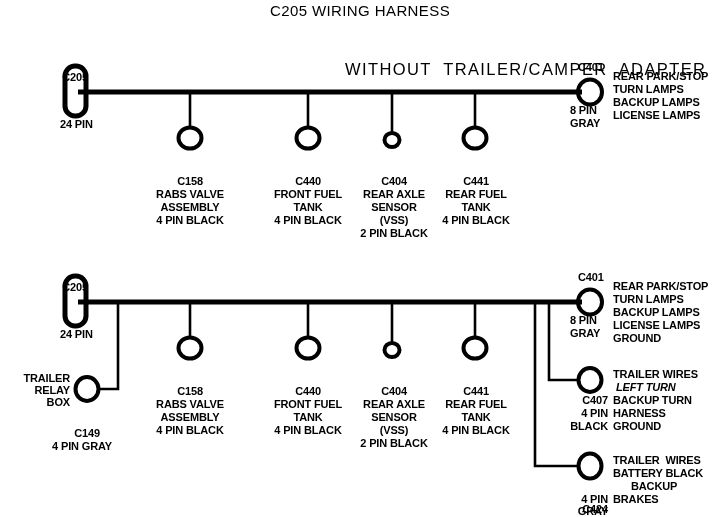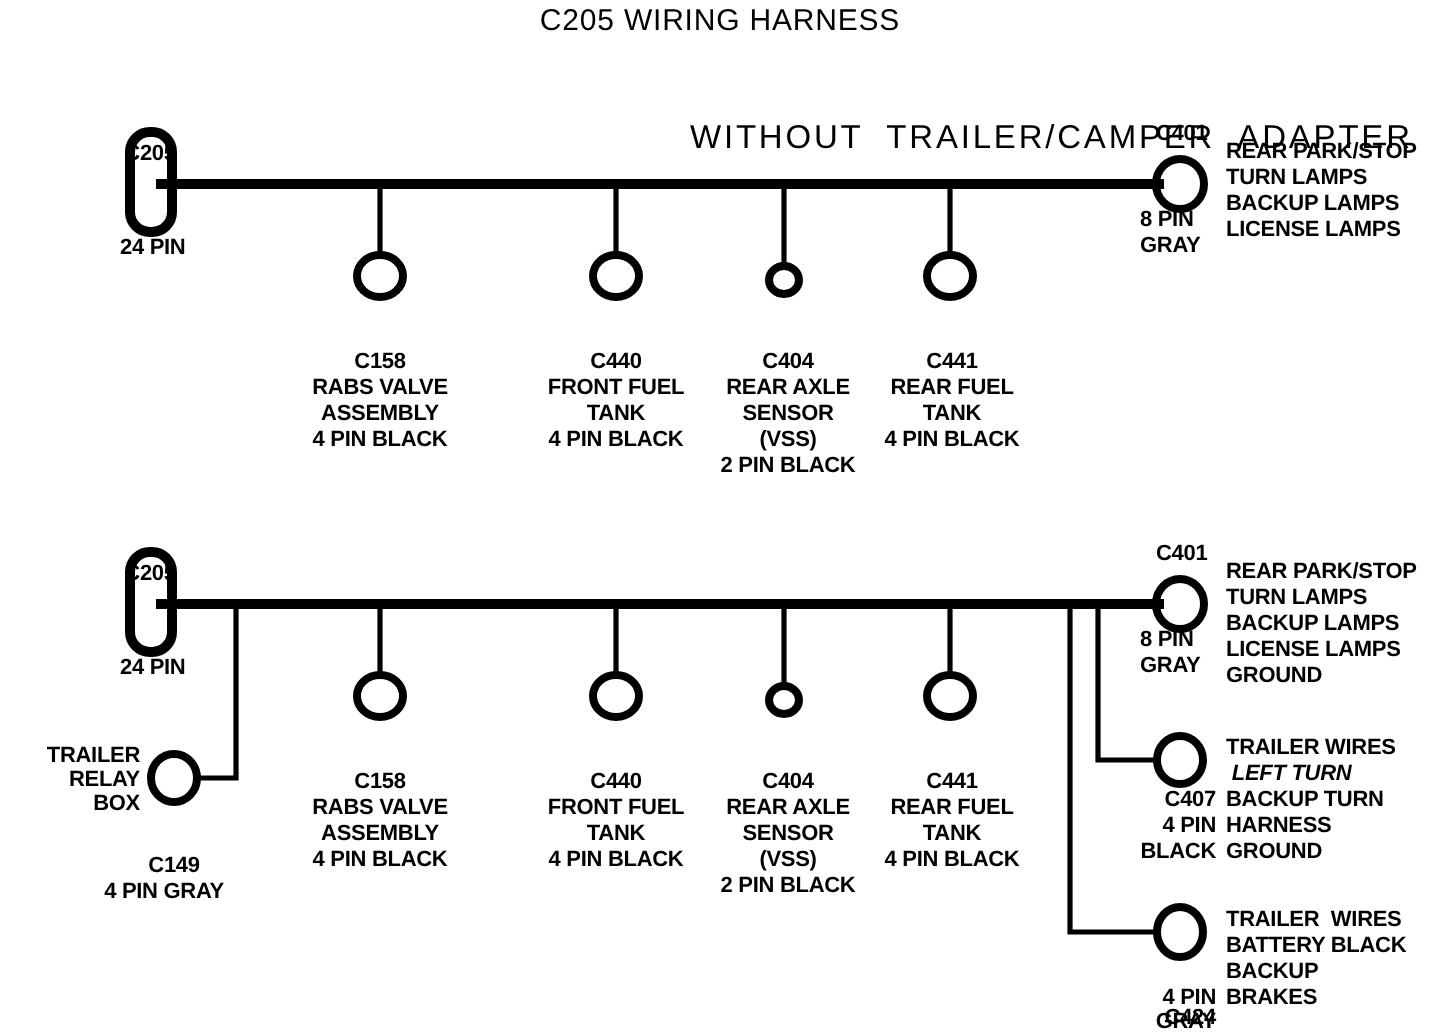--- a/index.html
+++ b/index.html
@@ -169,16 +169,16 @@
   <div class="txt lbl l" style="left:613px;top:382px;font-style:italic;"> LEFT TURN</div>
   <div class="txt lbl l" style="left:613px;top:395px;">BACKUP TURN</div>
   <div class="txt lbl l" style="left:613px;top:408px;">HARNESS</div>
   <div class="txt lbl l" style="left:613px;top:421px;">GROUND</div>
 
   <div class="txt lbl r" style="left:608px;top:504px;">C424</div>
   <div class="txt lbl r" style="left:608px;top:494px;">4 PIN</div>
   <div class="txt lbl r" style="left:608px;top:506px;">GRAY</div>
   <div class="txt lbl l" style="left:613px;top:455px;">TRAILER  WIRES</div>
   <div class="txt lbl l" style="left:613px;top:468px;">BATTERY BLACK</div>
-  <div class="txt lbl l" style="left:613px;top:481px;">BACKUP</div>
+  <div class="txt lbl l" style="left:631px;top:481px;">BACKUP</div>
   <div class="txt lbl l" style="left:613px;top:494px;">BRAKES</div>
 
 </div>
 
 </body></html>

